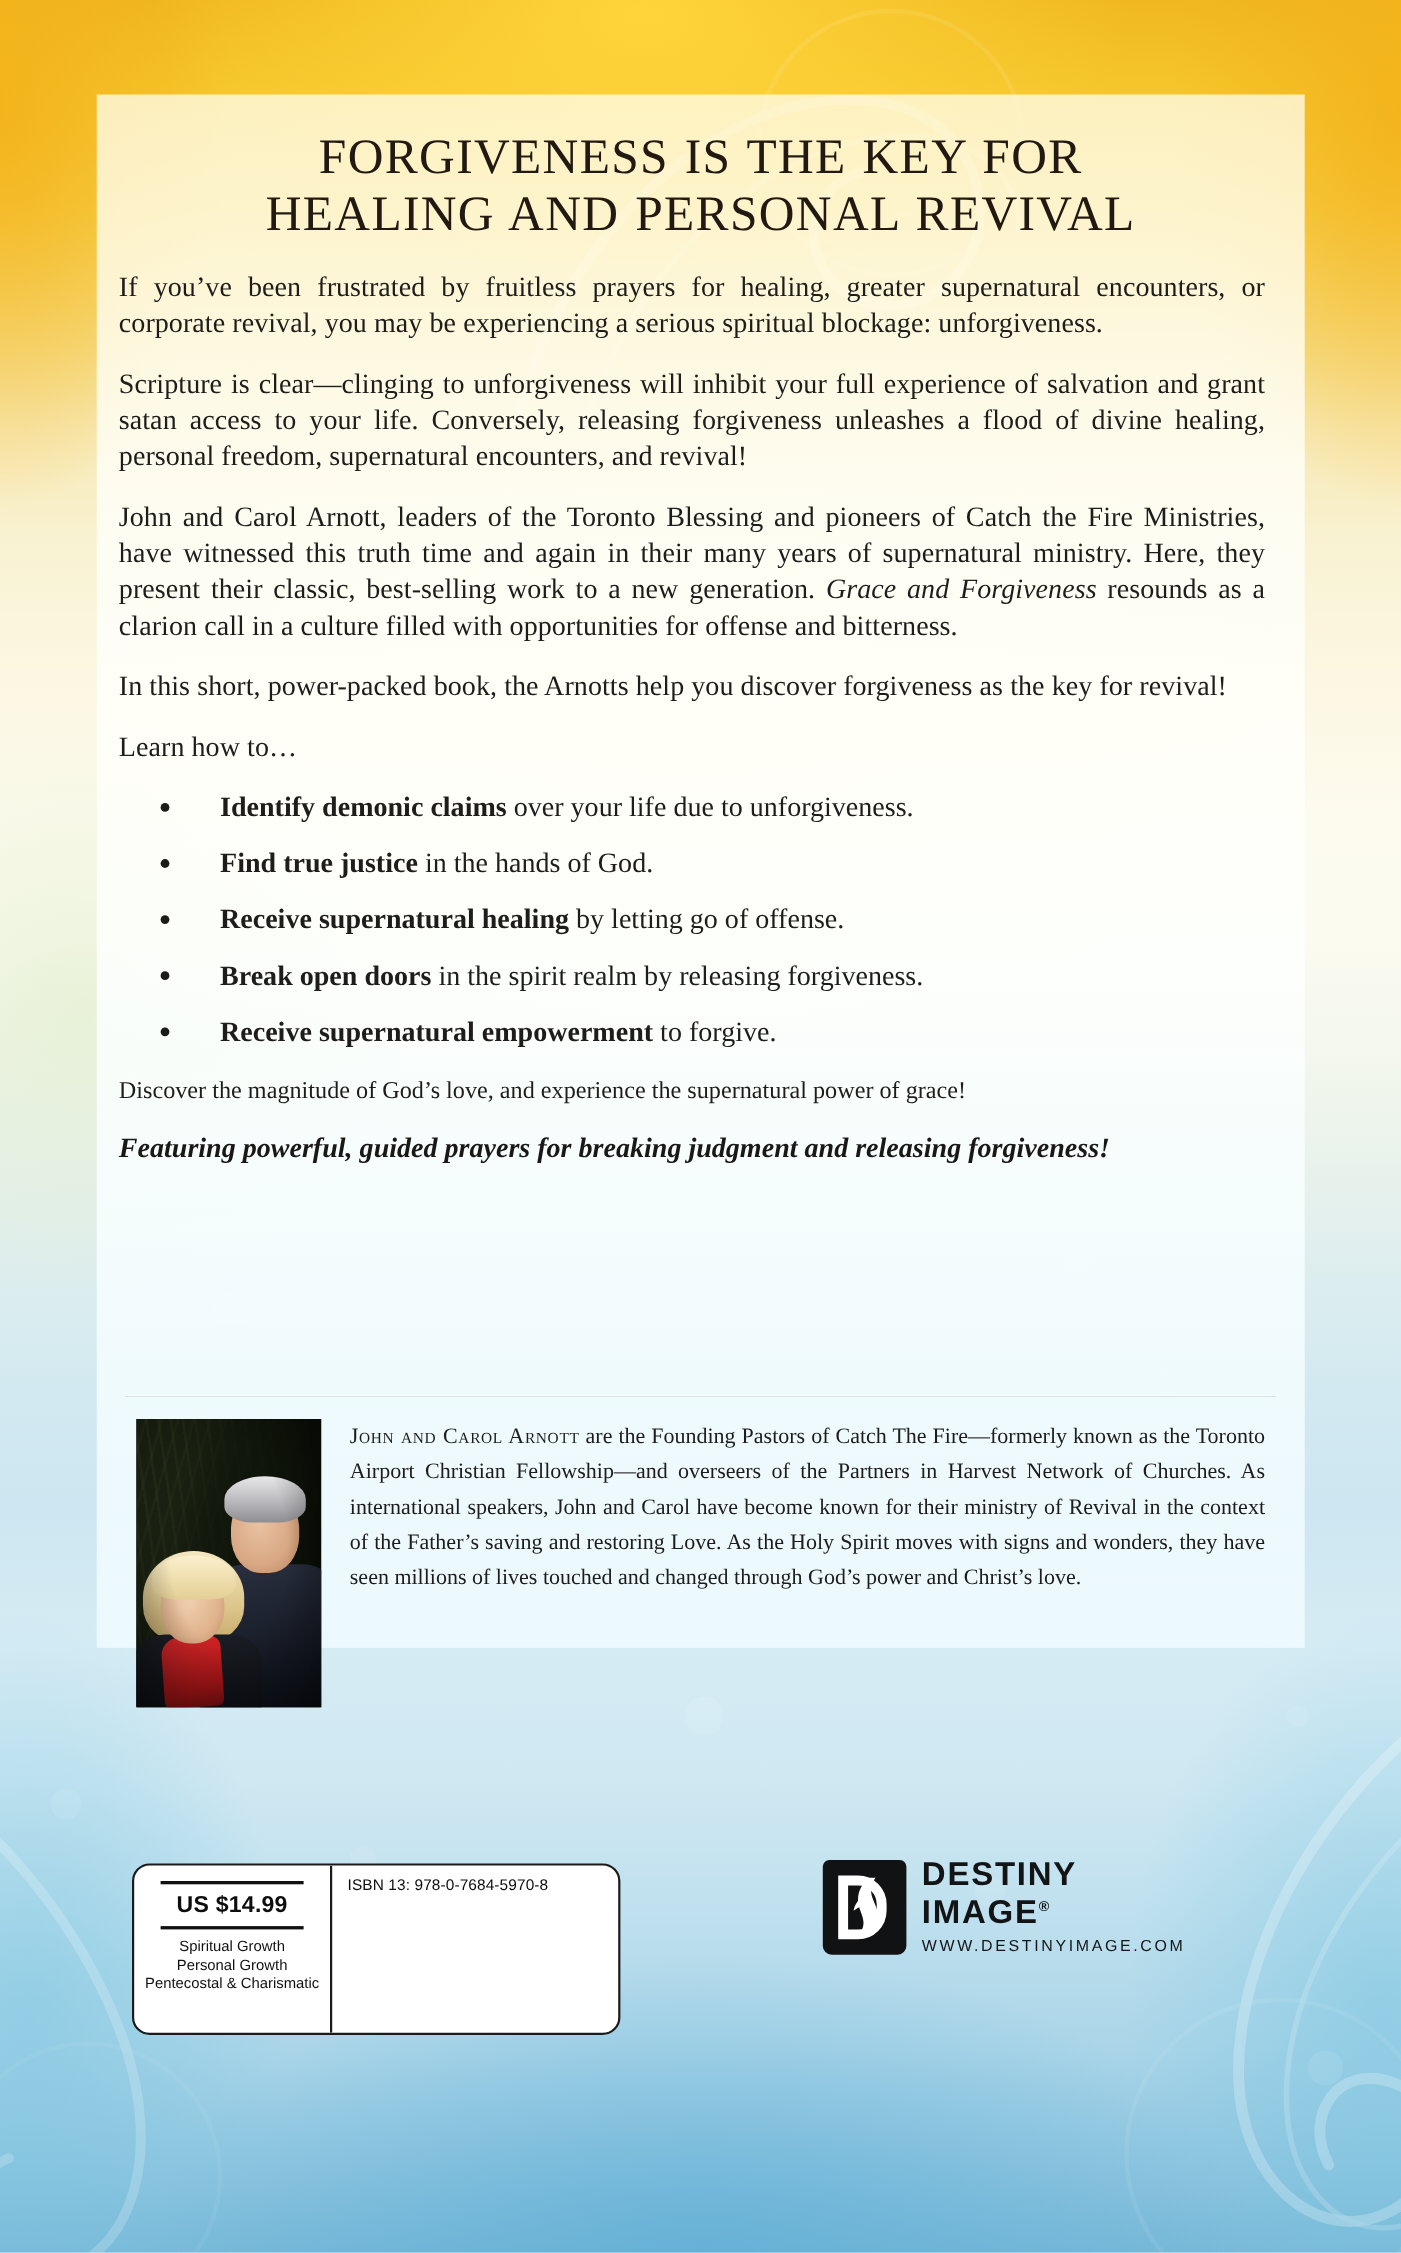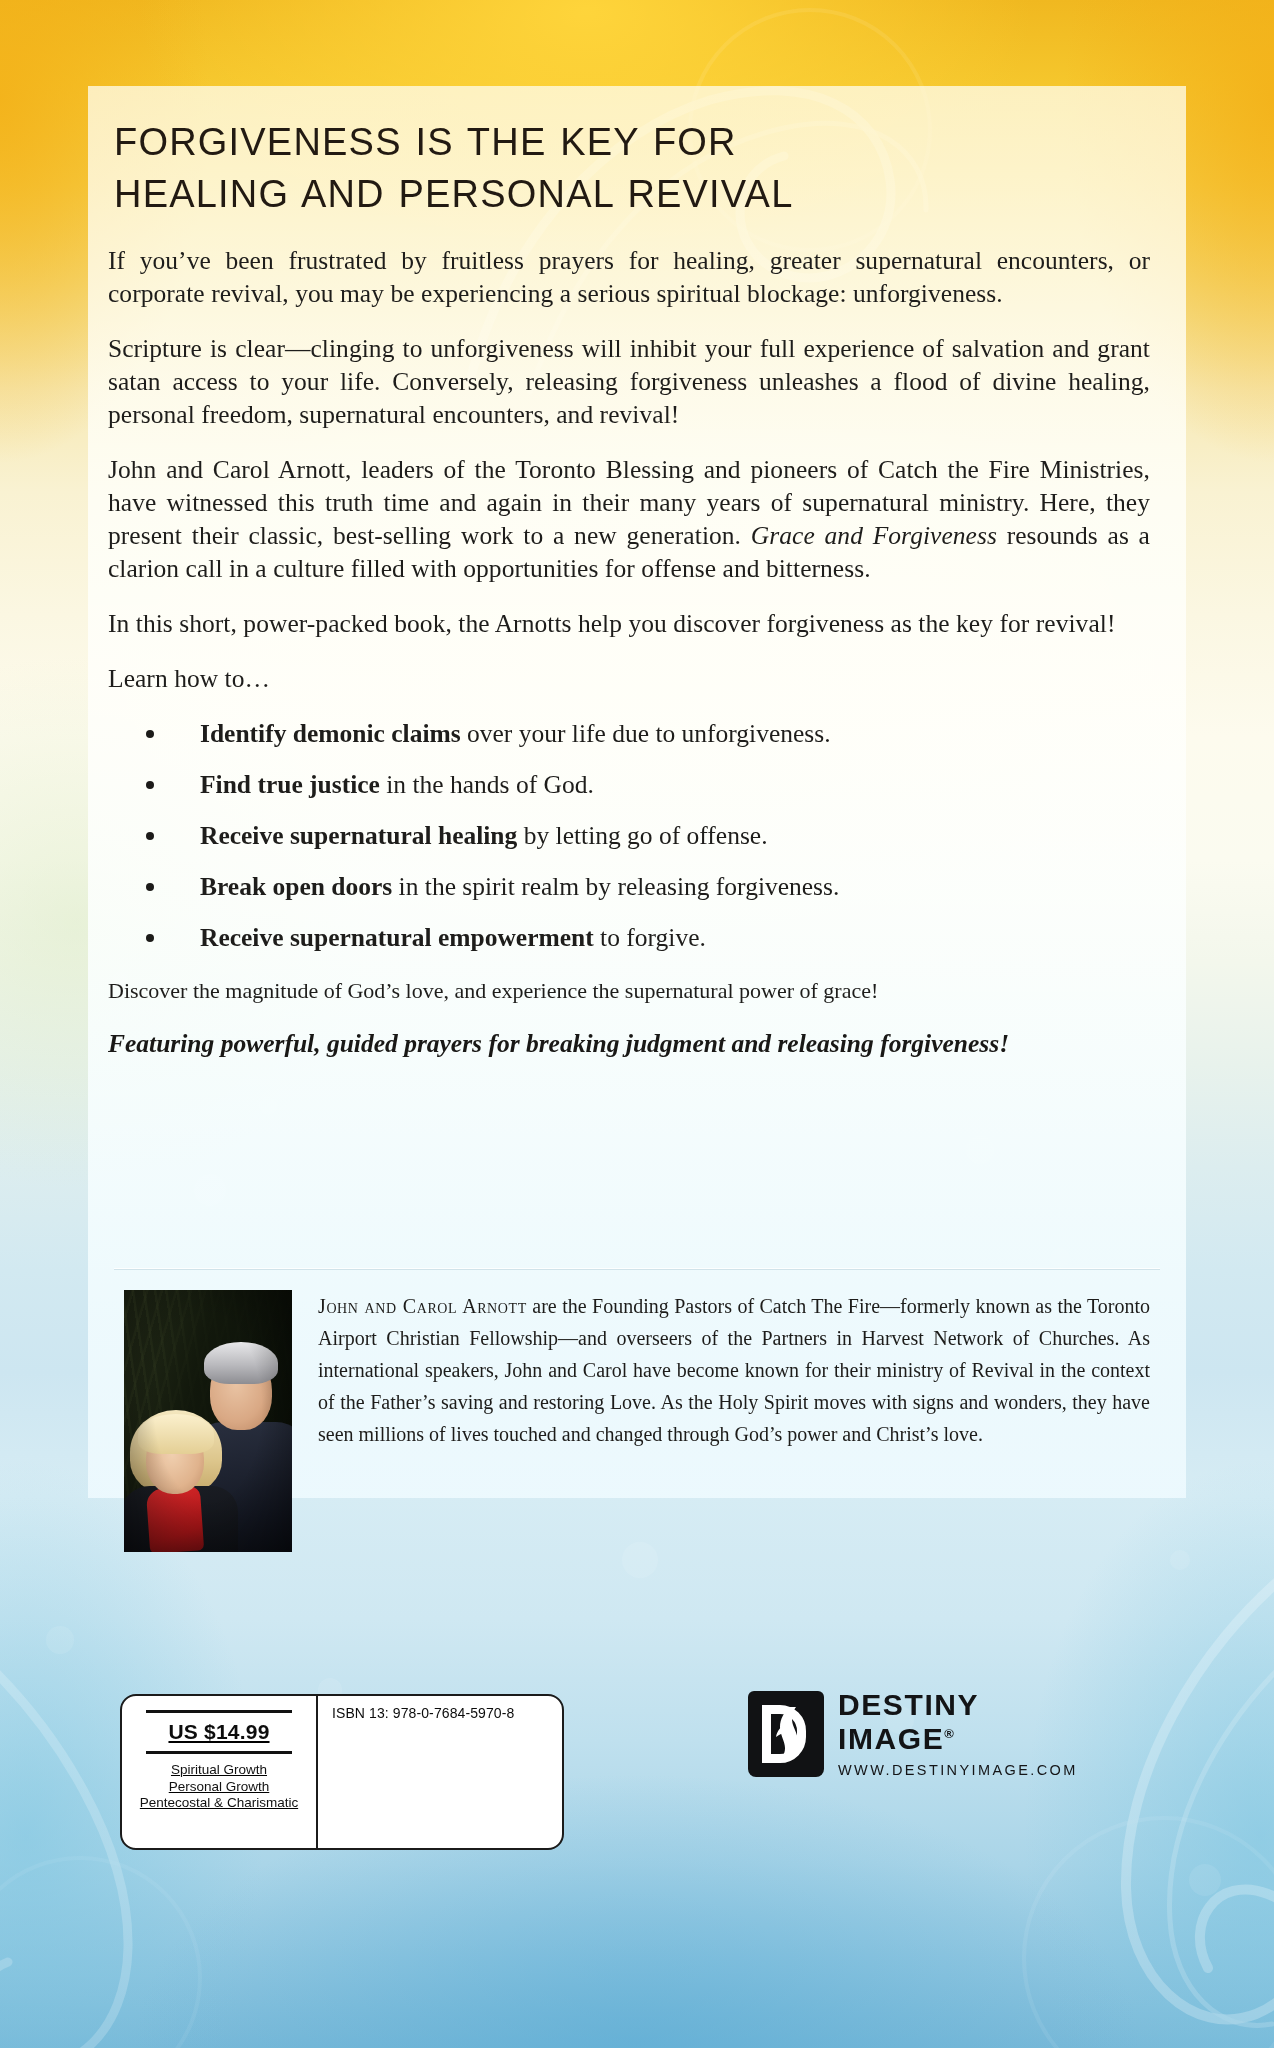--- a/index.html
+++ b/index.html
@@ -111,23 +111,23 @@
     left: 88px;
     top: 86px;
     width: 1098px;
     height: 1412px;
     padding: 0;
     box-sizing: border-box;
   }
 
   #headline {
     margin: 30px 26px 0 26px;
-    text-align: left;
-    font-family: Liberation Sans, sans-serif;
-    font-size: 38px;
+    text-align: center;
+    font-family: Liberation Serif, serif;
+    font-size: 45px;
     line-height: 52px;
     letter-spacing: 1.2px;
     color: #221a12;
     font-weight: 400;
     word-spacing: 2px;
   }
   #headline .l2 { display: block; }
 
   #body {
     margin: 24px 36px 0 20px;
@@ -299,27 +299,26 @@
     top: 196px;
     width: 440px;
     height: 152px;
     background: #ffffff;
     border: 2px solid #1b1b1b;
     border-radius: 16px;
     display: flex;
     overflow: hidden;
   }
   #price-col {
-    width: 196px;
+    width: 180px;
     border-right: 2px solid #1b1b1b;
     box-sizing: border-box;
     padding: 14px 8px 6px 8px;
     text-align: center;
     font-family: "Liberation Sans", "DejaVu Sans", sans-serif;
-    text-decoration: underline;
   }
   #price-rule-top, #price-rule-bot {
     height: 3px; background: #111; margin: 0 16px;
   }
   #price-value {
     font-size: 21px;
     font-weight: 700;
     color: #0d0d0d;
     padding: 7px 0 7px 0;
     letter-spacing: 0.2px;

